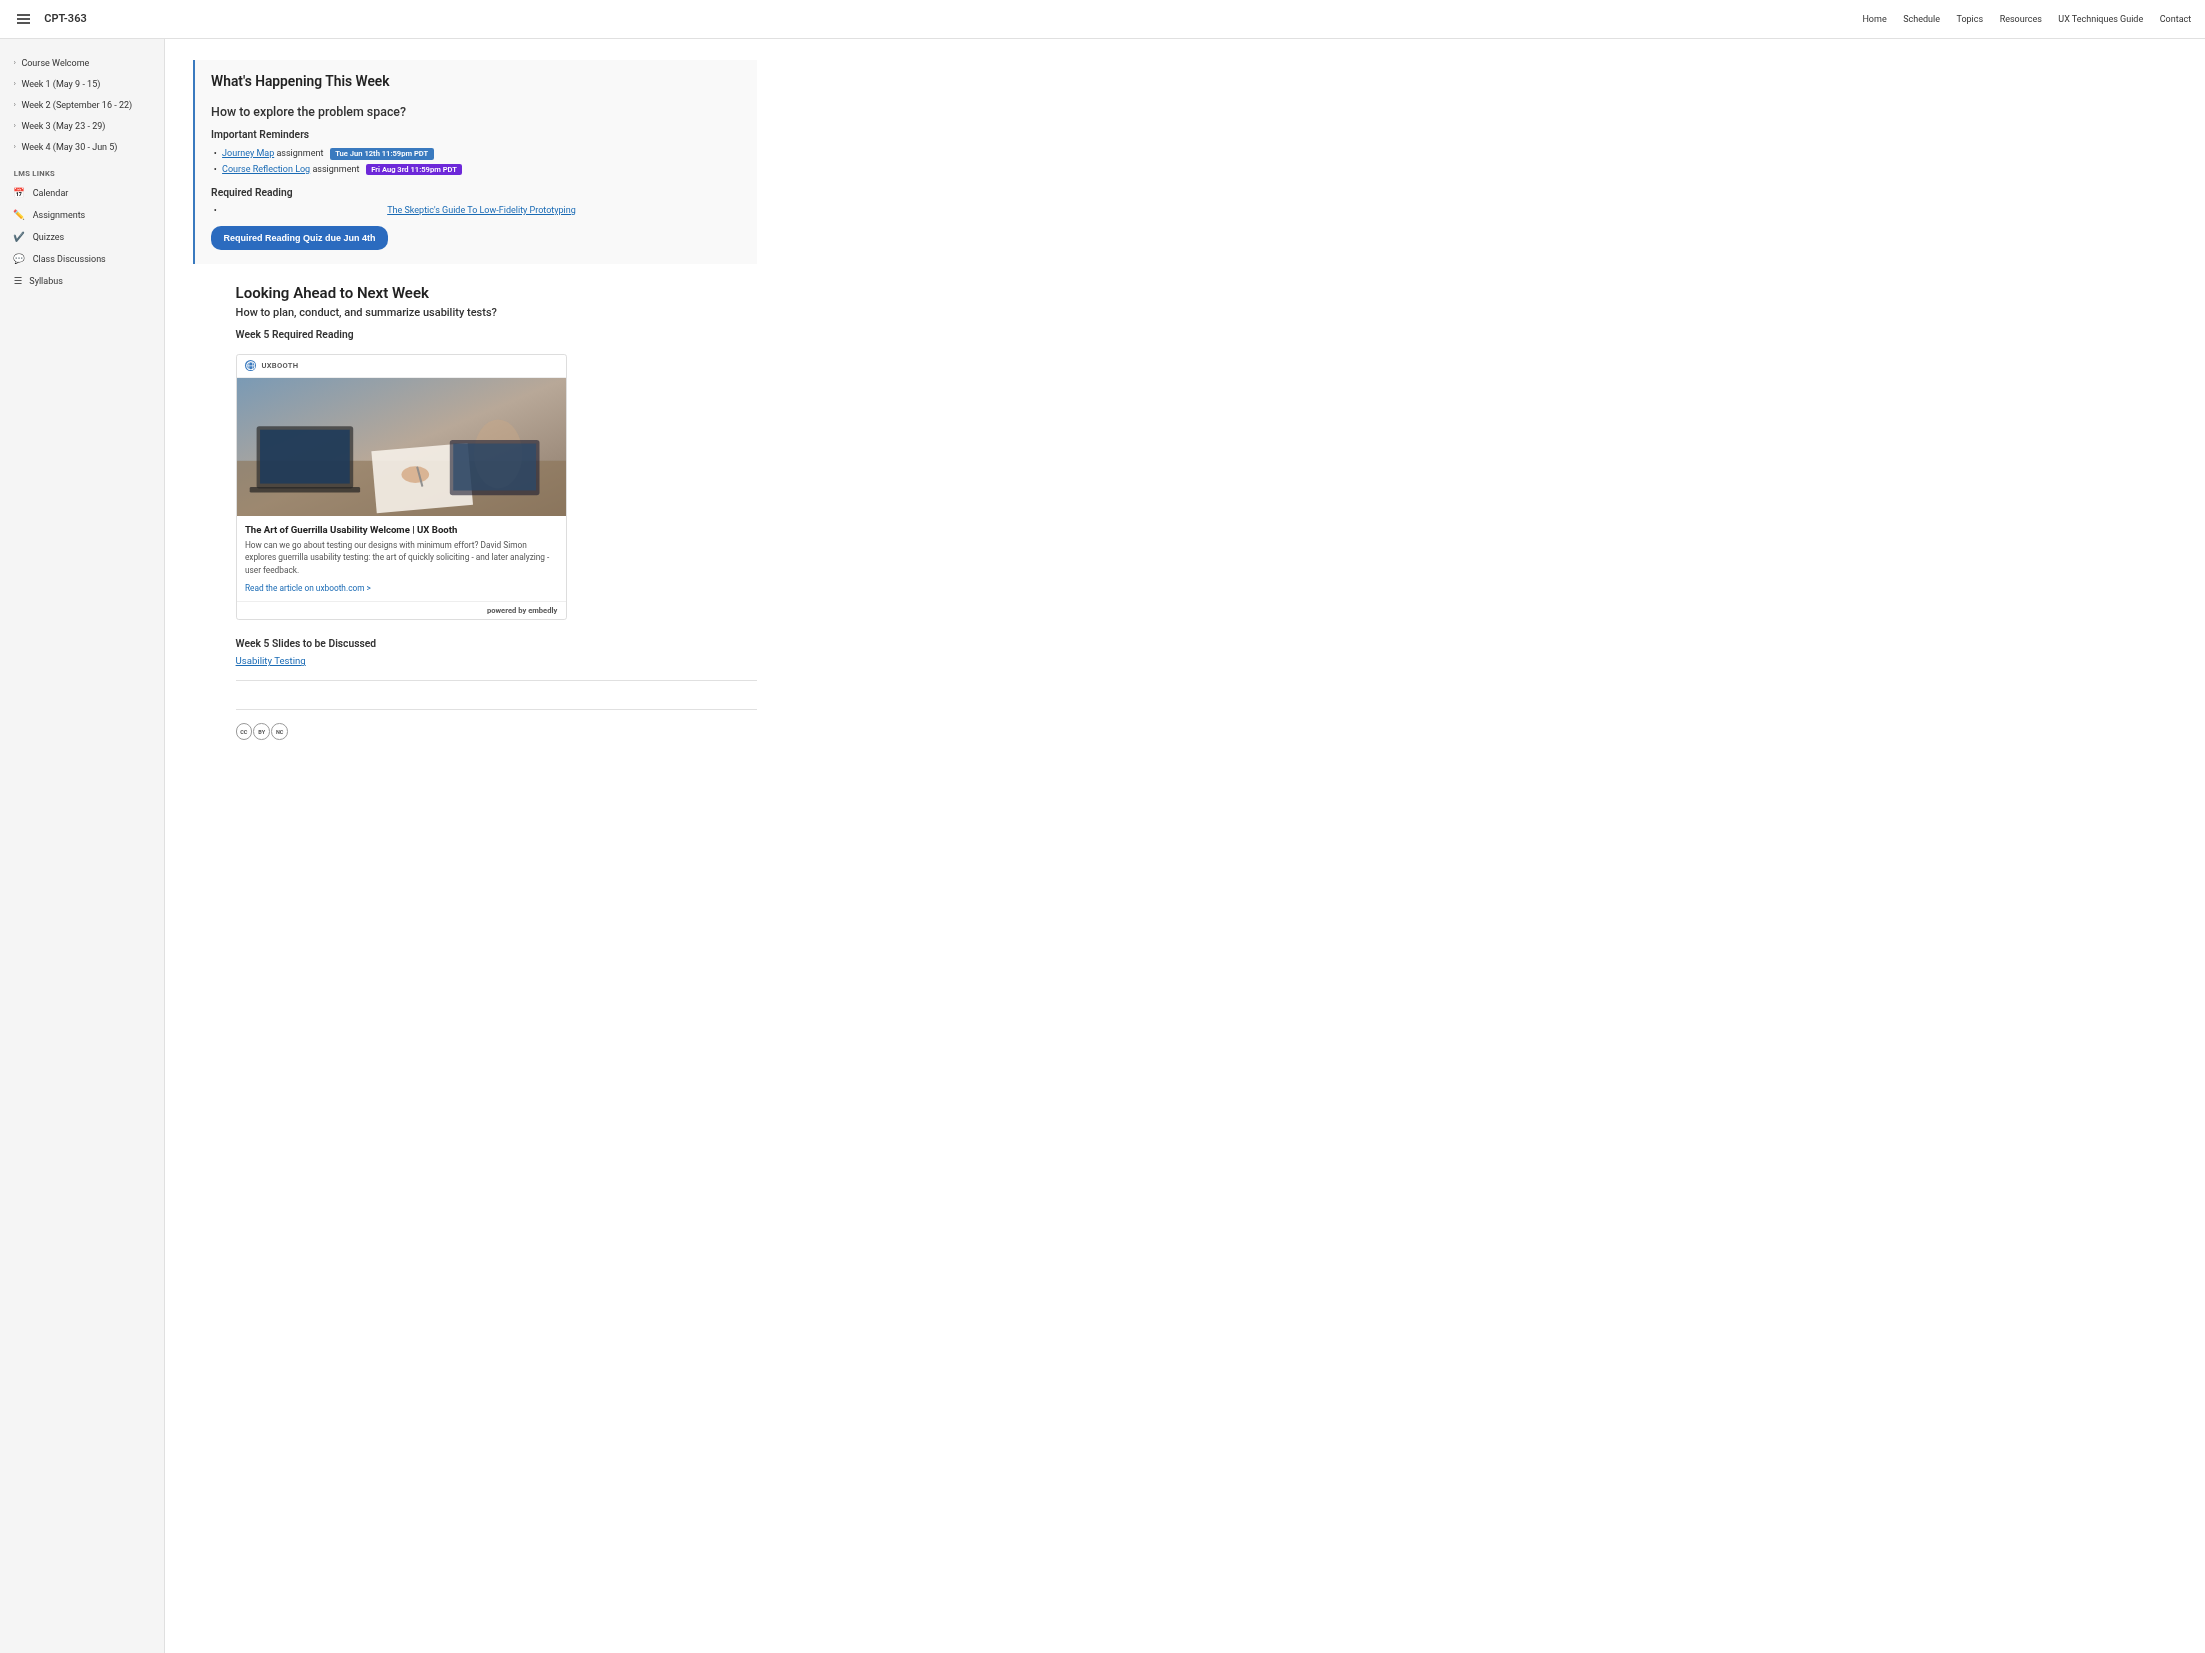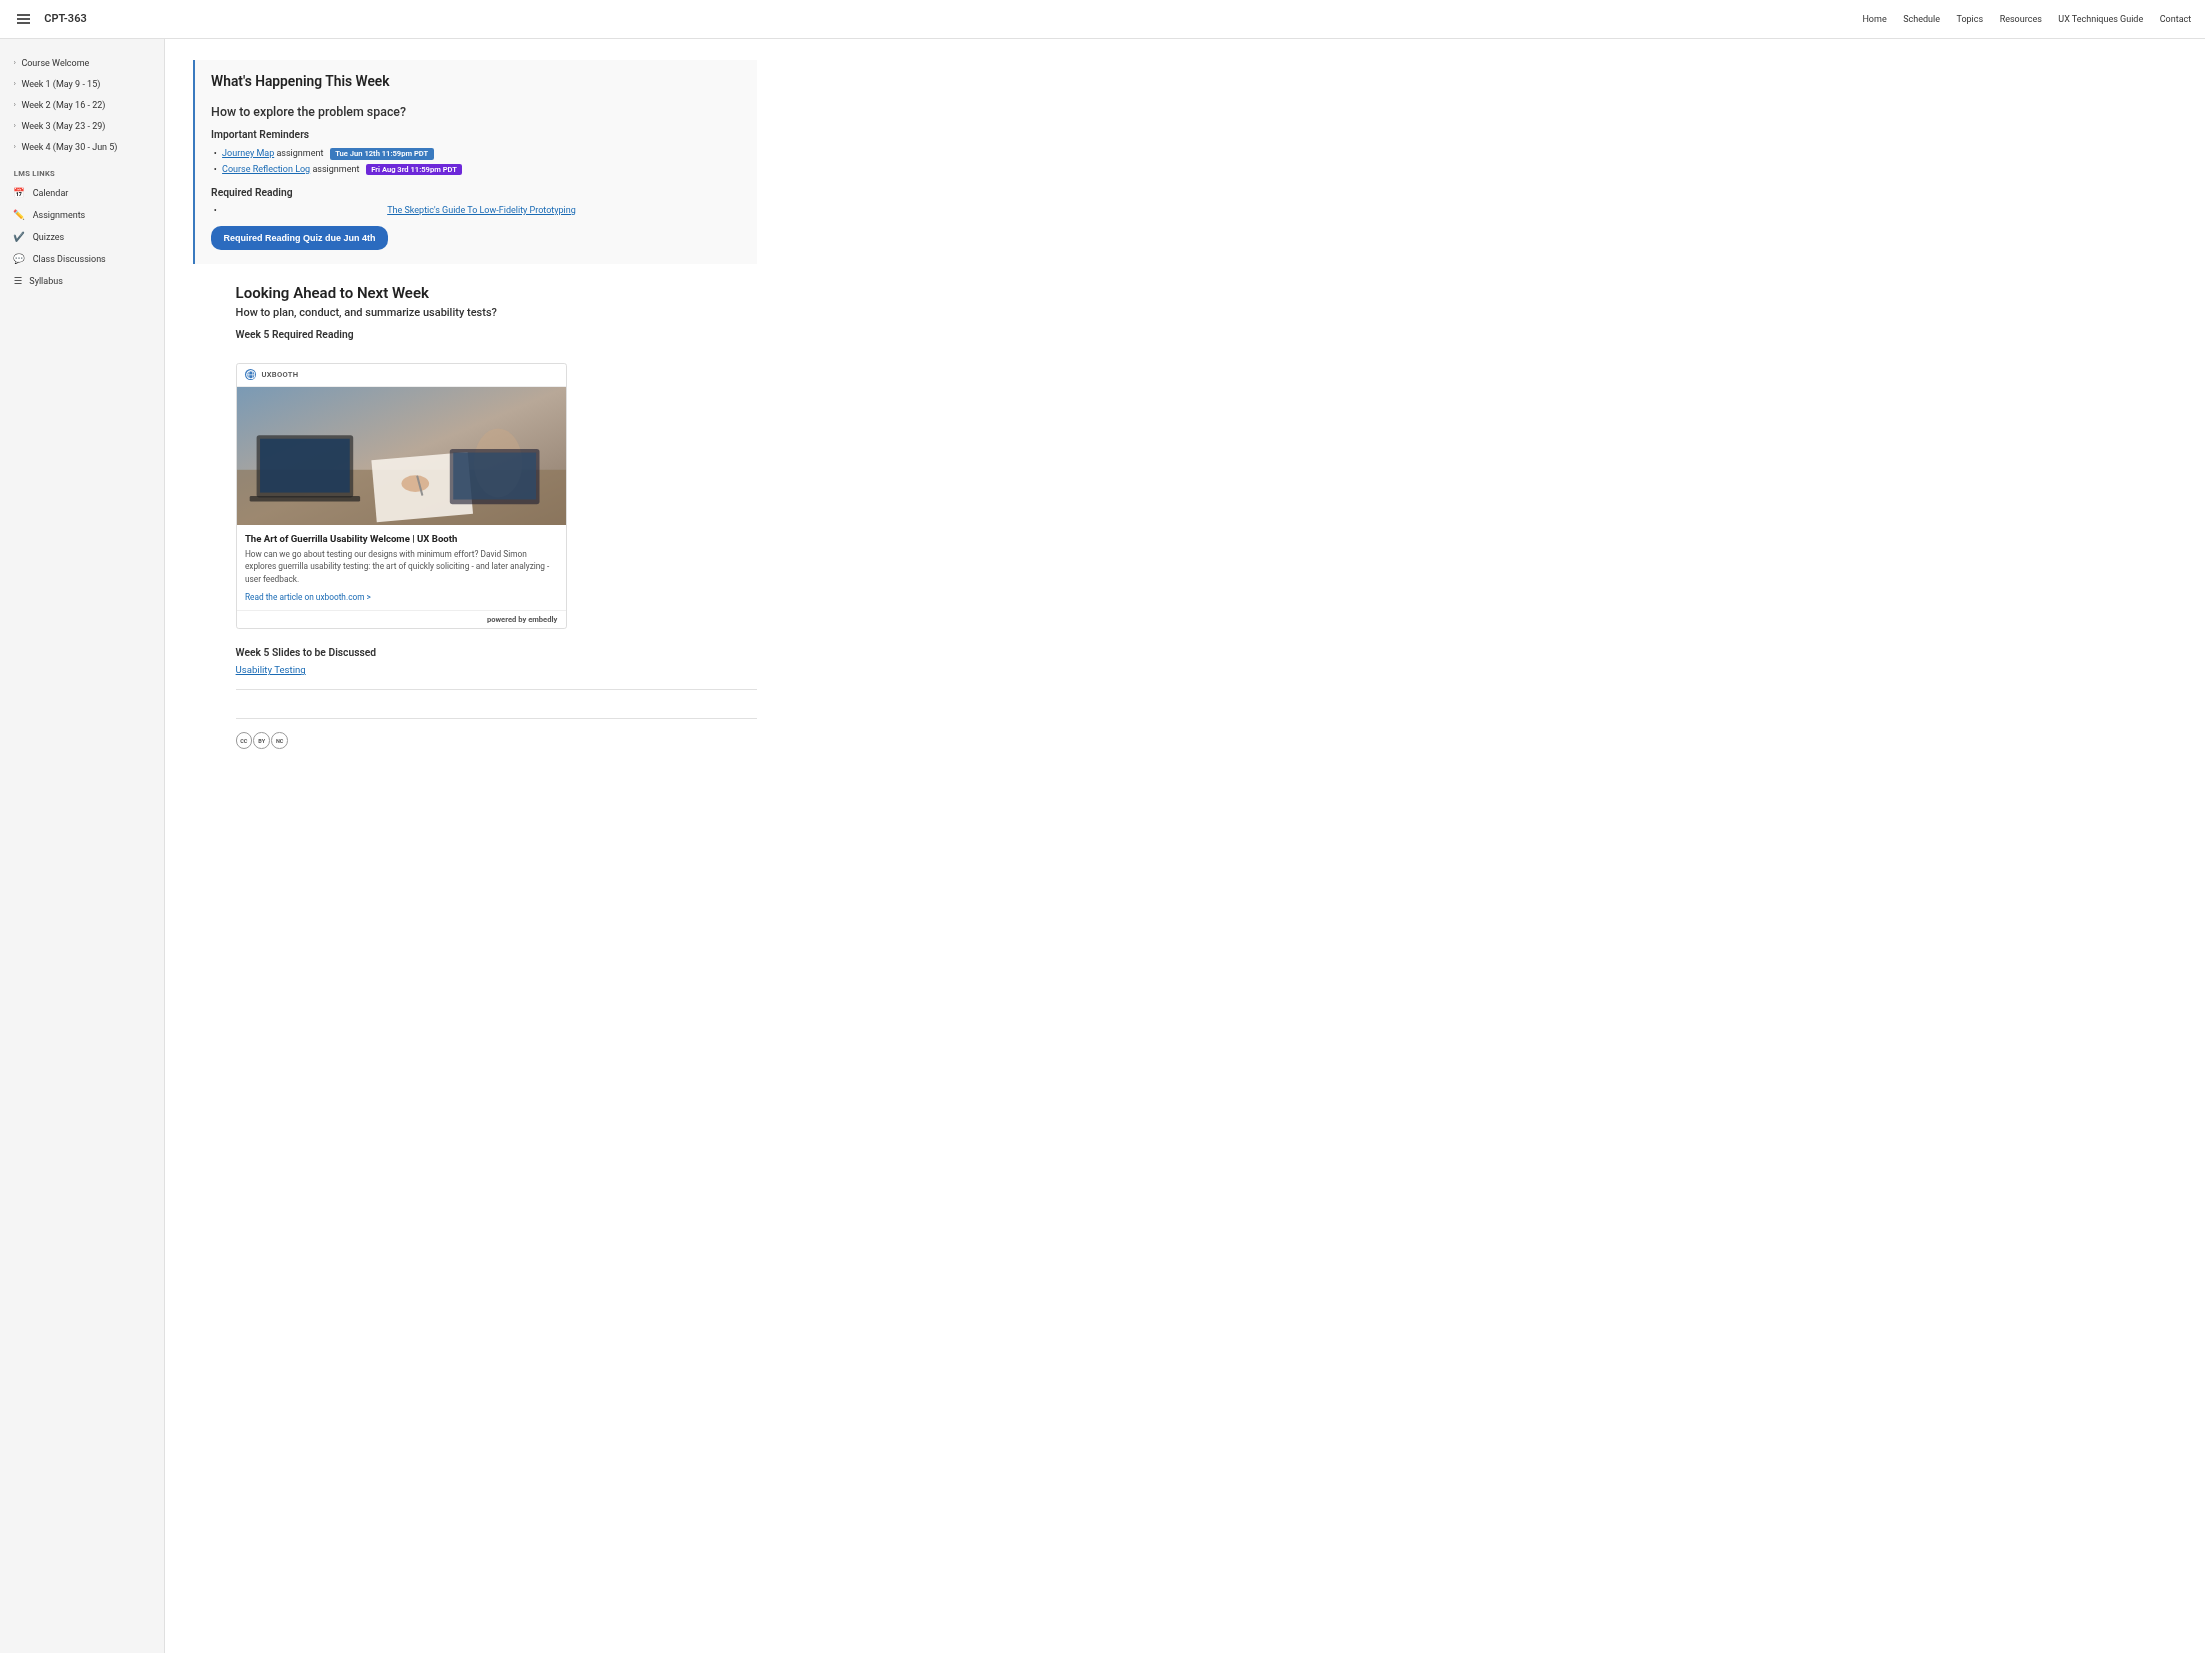--- a/index.html
+++ b/index.html
@@ -43,21 +43,21 @@
     .required-reading-label { font-size: 10.3px; font-weight: 600; margin-bottom: 5.5px; color: #333; }
     .reading-list { list-style: none; padding-left: 11px; margin-bottom: 11px; }
     .reading-list li { margin-bottom: 4.1px; font-size: 9px; position: relative; text-align: center; }
     .reading-list li::before { content: "•"; position: absolute; left: -8.3px; color: #333; }
     .quiz-btn { background: #2b6bbf; color: #fff; border: none; padding: 6.9px 12.4px; border-radius: 10px; font-size: 9px; font-weight: 600; cursor: pointer; }
 
     
     .looking-ahead { margin-bottom: 20.7px; padding-left: 43px; }
     .looking-ahead h2 { font-size: 15px; font-weight: 600; margin-bottom: 4.1px; color: #222; }
     .looking-ahead h3 { font-size: 11px; font-weight: 500; color: #333; margin-bottom: 8.3px; }
-    .week5-req-label { font-size: 10.3px; font-weight: 600; margin-bottom: 22px; color: #333; }
+    .week5-req-label { font-size: 10.3px; font-weight: 600; margin-bottom: 13px; color: #333; }
 
     
     .embedly-card { border: 0.7px solid #ddd; border-radius: 2.8px; overflow: hidden; max-width: 331px; margin-bottom: 6.9px; }
     .embedly-header { display: flex; align-items: center; gap: 5.5px; padding: 5.5px 8.3px; border-bottom: 0.7px solid #eee; }
     .embedly-logo { width: 11px; height: 11px; border-radius: 50%; background: #3a7abf; display: flex; align-items: center; justify-content: center; font-size: 6.2px; color: #fff; font-weight: 700; }
     .embedly-source { font-size: 7.6px; font-weight: 600; color: #555; text-transform: uppercase; letter-spacing: 0.3px; }
     .embedly-image { width: 100%; height: 138px; background: linear-gradient(135deg, #8aa0b8, #b0a898, #9ea8b5, #a8998a); display: flex; align-items: center; justify-content: center; position: relative; overflow: hidden; }
     .embedly-image-inner { width: 100%; height: 100%; background: linear-gradient(160deg, #7a9ab5 0%, #9aabb8 20%, #b8a898 40%, #8a9aaa 60%, #a89888 80%, #9a8878 100%); display: flex; align-items: flex-end; }
     .embedly-body { padding: 8.3px; }
     .embedly-title { font-size: 9.6px; font-weight: 700; color: #222; margin-bottom: 4.1px; }
@@ -107,21 +107,21 @@
     <div class="sidebar-item">
       <span class="chevron">›</span>
       <span>Course Welcome</span>
     </div>
     <div class="sidebar-item">
       <span class="chevron">›</span>
       <span>Week 1 (May 9 - 15)</span>
     </div>
     <div class="sidebar-item">
       <span class="chevron">›</span>
-      <span>Week 2 (May 16 - 22)</span>
+      <span>Week 2 (September 16 - 22)</span>
     </div>
     <div class="sidebar-item">
       <span class="chevron">›</span>
       <span>Week 3 (May 23 - 29)</span>
     </div>
     <div class="sidebar-item">
       <span class="chevron">›</span>
       <span>Week 4 (May 30 - Jun 5)</span>
     </div>
 

